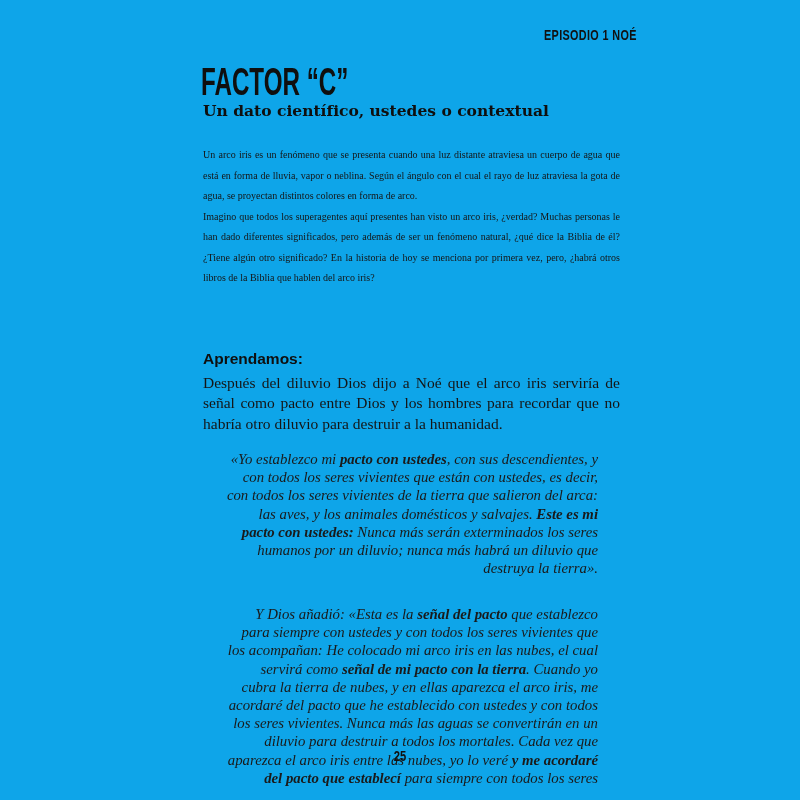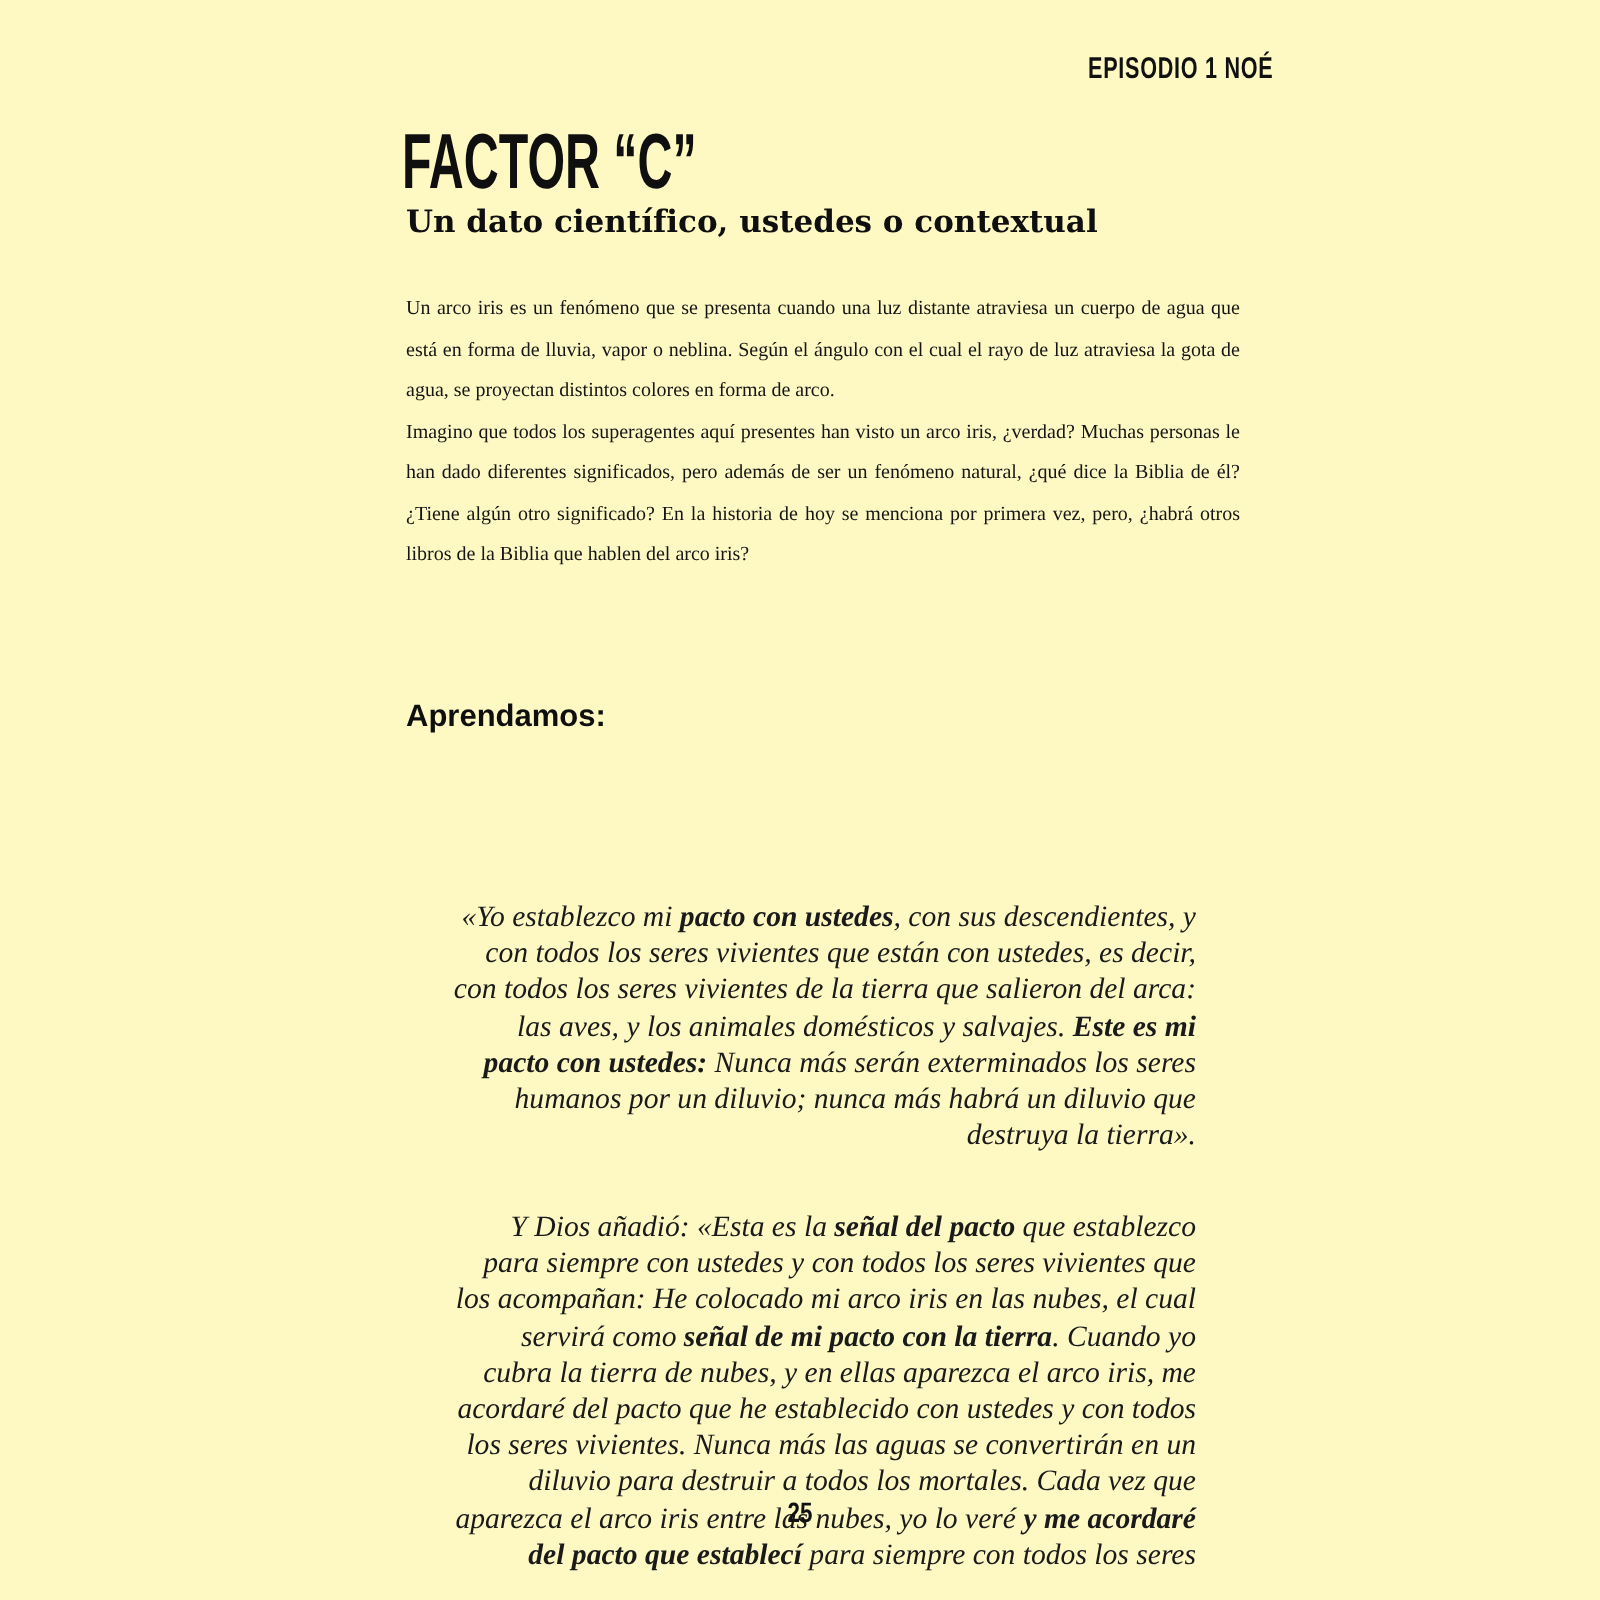--- a/index.html
+++ b/index.html
@@ -1,20 +1,20 @@
 <!DOCTYPE html>
 <html lang="es"><head>
 <meta charset="utf-8">
 <style>
   * { margin:0; padding:0; box-sizing:border-box; }
   html,body { background:#ffffff; }
   .page {
     position:relative;
     width:800px; height:800px;
-    background:#fef9c3;
+    background:#0ea5e9;
     color:#151515;
     font-family:"Liberation Serif", serif;
     overflow:hidden;
   }
   .running-head {
     position:absolute; top:26px; right:163px;
     font-family:"Liberation Sans", sans-serif;
     font-weight:bold;
     font-size:15px;
     letter-spacing:0.5px;
@@ -93,20 +93,21 @@
 
   <h2 class="subtitle">Un dato científico, ustedes o contextual</h2>
 
   <div class="intro">
     <p>Un arco iris es un fenómeno que se presenta cuando una luz distante atraviesa un cuerpo de agua que está en forma de lluvia, vapor o neblina. Según el ángulo con el cual el rayo de luz atraviesa la gota de agua, se proyectan distintos colores en forma de arco.</p>
     <p>Imagino que todos los superagentes aquí presentes han visto un arco iris, ¿verdad? Muchas personas le han dado diferentes significados, pero además de ser un fenómeno natural, ¿qué dice la Biblia de él? ¿Tiene algún otro significado? En la historia de hoy se menciona por primera vez, pero, ¿habrá otros libros de la Biblia que hablen del arco iris?</p>
   </div>
 
   <div class="learn">
     <h3>Aprendamos:</h3>
+    <p>Después del diluvio Dios dijo a Noé que el arco iris serviría de señal como pacto entre Dios y los hombres para recordar que no habría otro diluvio para destruir a la humanidad.</p>
   </div>
 
   <div class="quote" id="quote1"><span>«Yo establezco mi </span><b>pacto con ustedes</b><span>, con sus descendientes, y con todos los seres vivientes que están con ustedes, es decir, con todos los seres vivientes de la tierra que salieron del arca: las aves, y los animales domésticos y salvajes. </span><b>Este es mi pacto con ustedes:</b><span> Nunca más serán exterminados los seres humanos por un diluvio; nunca más habrá un diluvio que destruya la tierra».</span></div>
 
   <div class="quote" id="quote2"><span>Y Dios añadió: «Esta es la </span><b>señal del pacto</b><span> que establezco para siempre con ustedes y con todos los seres vivientes que los acompañan: He colocado mi arco iris en las nubes, el cual servirá como </span><b>señal de mi pacto con la tierra</b><span>. Cuando yo cubra la tierra de nubes, y en ellas aparezca el arco iris, me acordaré del pacto que he establecido con ustedes y con todos los seres vivientes. Nunca más las aguas se convertirán en un diluvio para destruir a todos los mortales. Cada vez que aparezca el arco iris entre las nubes, yo lo veré </span><b>y me acordaré del pacto que establecí</b><span> para siempre con todos los seres</span></div>
 
   <div class="page-number">25</div>
 
 </div>
 

